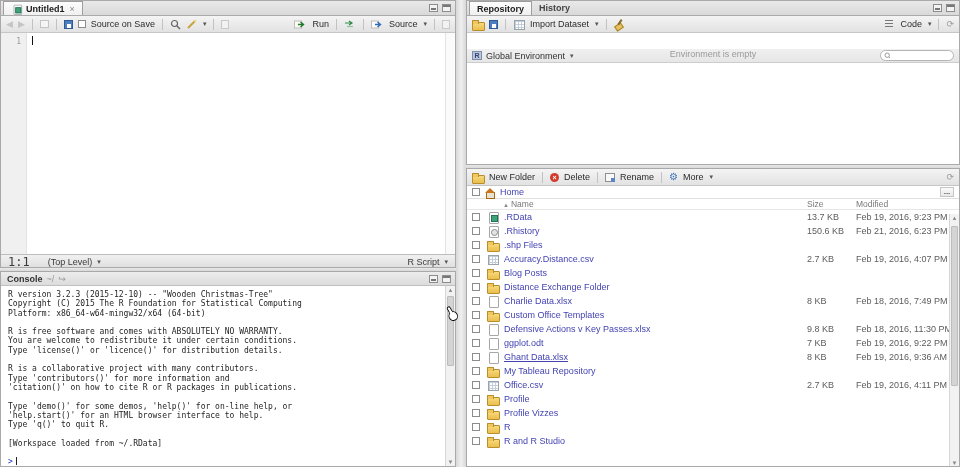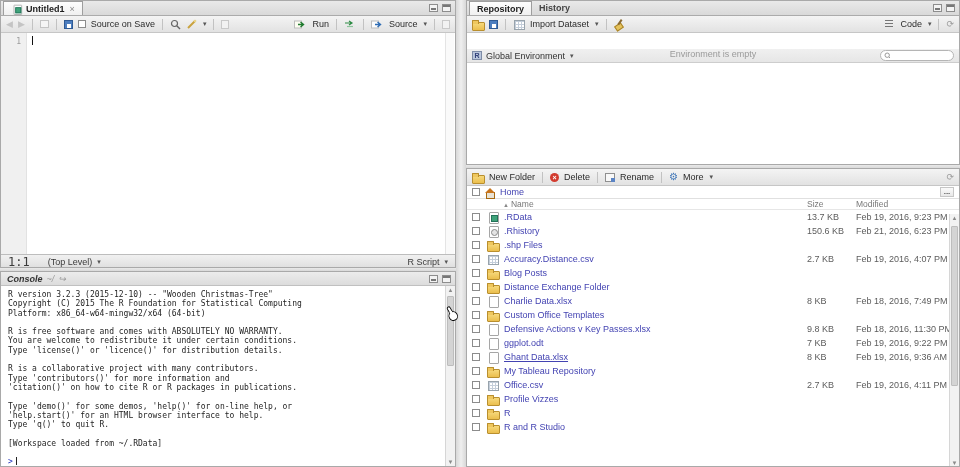--- a/index.html
+++ b/index.html
@@ -81,21 +81,21 @@
   .editbody { position:relative; height:221px; background:#fff; display:flex; }
   .gutter { width:26px; background:#F0F0F0; border-right:1px solid #E2E2E2; color:#9B9B9B;
             font:8px/12px "DejaVu Sans Mono",monospace; text-align:right; padding:3px 5px 0 0; }
   .ecaret { position:absolute; left:31px; top:3px; width:1px; height:9px; background:#111; }
   .etrack { position:absolute; right:1px; top:0; width:9px; height:100%; background:#FAFAFA; border-left:1px solid #E4E4E4; }
   .statusbar { height:15px; background:linear-gradient(#F1F1F1,#DDDDDD); border-top:1px solid #BDBDBD;
                display:flex; align-items:center; padding:0 7px; gap:4px; color:#3a3a3a; }
 
   
   .ctitle { height:14px; background:linear-gradient(#ECECEC,#DCDCDC); border-bottom:1px solid #C0C0C0;
-            display:flex; align-items:center; gap:4px; padding:0 6px;font-style:italic; }
+            display:flex; align-items:center; gap:4px; padding:0 6px; }
   .cbody { position:relative; height:181px; }
   .cout { position:absolute; left:7px; top:4px; width:432px; font:8px/9.3px "DejaVu Sans Mono",monospace;
           color:#1E1E1E; white-space:pre; }
   .cprompt { position:absolute; left:7px; top:171px; font:8px/9.3px "DejaVu Sans Mono",monospace; color:#2233BB; }
   .ccaret { display:inline-block; width:1px; height:8px; background:#222; vertical-align:-1px; margin-left:3px; }
 
   
   .sbar { position:absolute; width:10px; background:#F2F2F2; border-left:1px solid #D6D6D6; }
   .sbar .ar { position:absolute; left:0; width:100%; text-align:center; font-size:6px; color:#8a8a8a; line-height:9px; }
   .sbar .thumb { position:absolute; left:1px; width:7px; background:#D4D4D4; border:1px solid #BDBDBD; border-radius:1px; }
@@ -413,20 +413,27 @@
         <div class="frow">
     <span class="cb"></span>
     <span class="icf ficon icf-grid"></span>
     <span class="fname">Office.csv</span>
     <span class="fsize">2.7 KB</span>
     <span class="fmod">Feb 19, 2016, 4:11 PM</span>
   </div>
         <div class="frow">
     <span class="cb"></span>
     <span class="icf ficon icf-folder"></span>
+    <span class="fname">Profile</span>
+    <span class="fsize"></span>
+    <span class="fmod"></span>
+  </div>
+        <div class="frow">
+    <span class="cb"></span>
+    <span class="icf ficon icf-folder"></span>
     <span class="fname">Profile Vizzes</span>
     <span class="fsize"></span>
     <span class="fmod"></span>
   </div>
         <div class="frow">
     <span class="cb"></span>
     <span class="icf ficon icf-folder"></span>
     <span class="fname">R</span>
     <span class="fsize"></span>
     <span class="fmod"></span>

